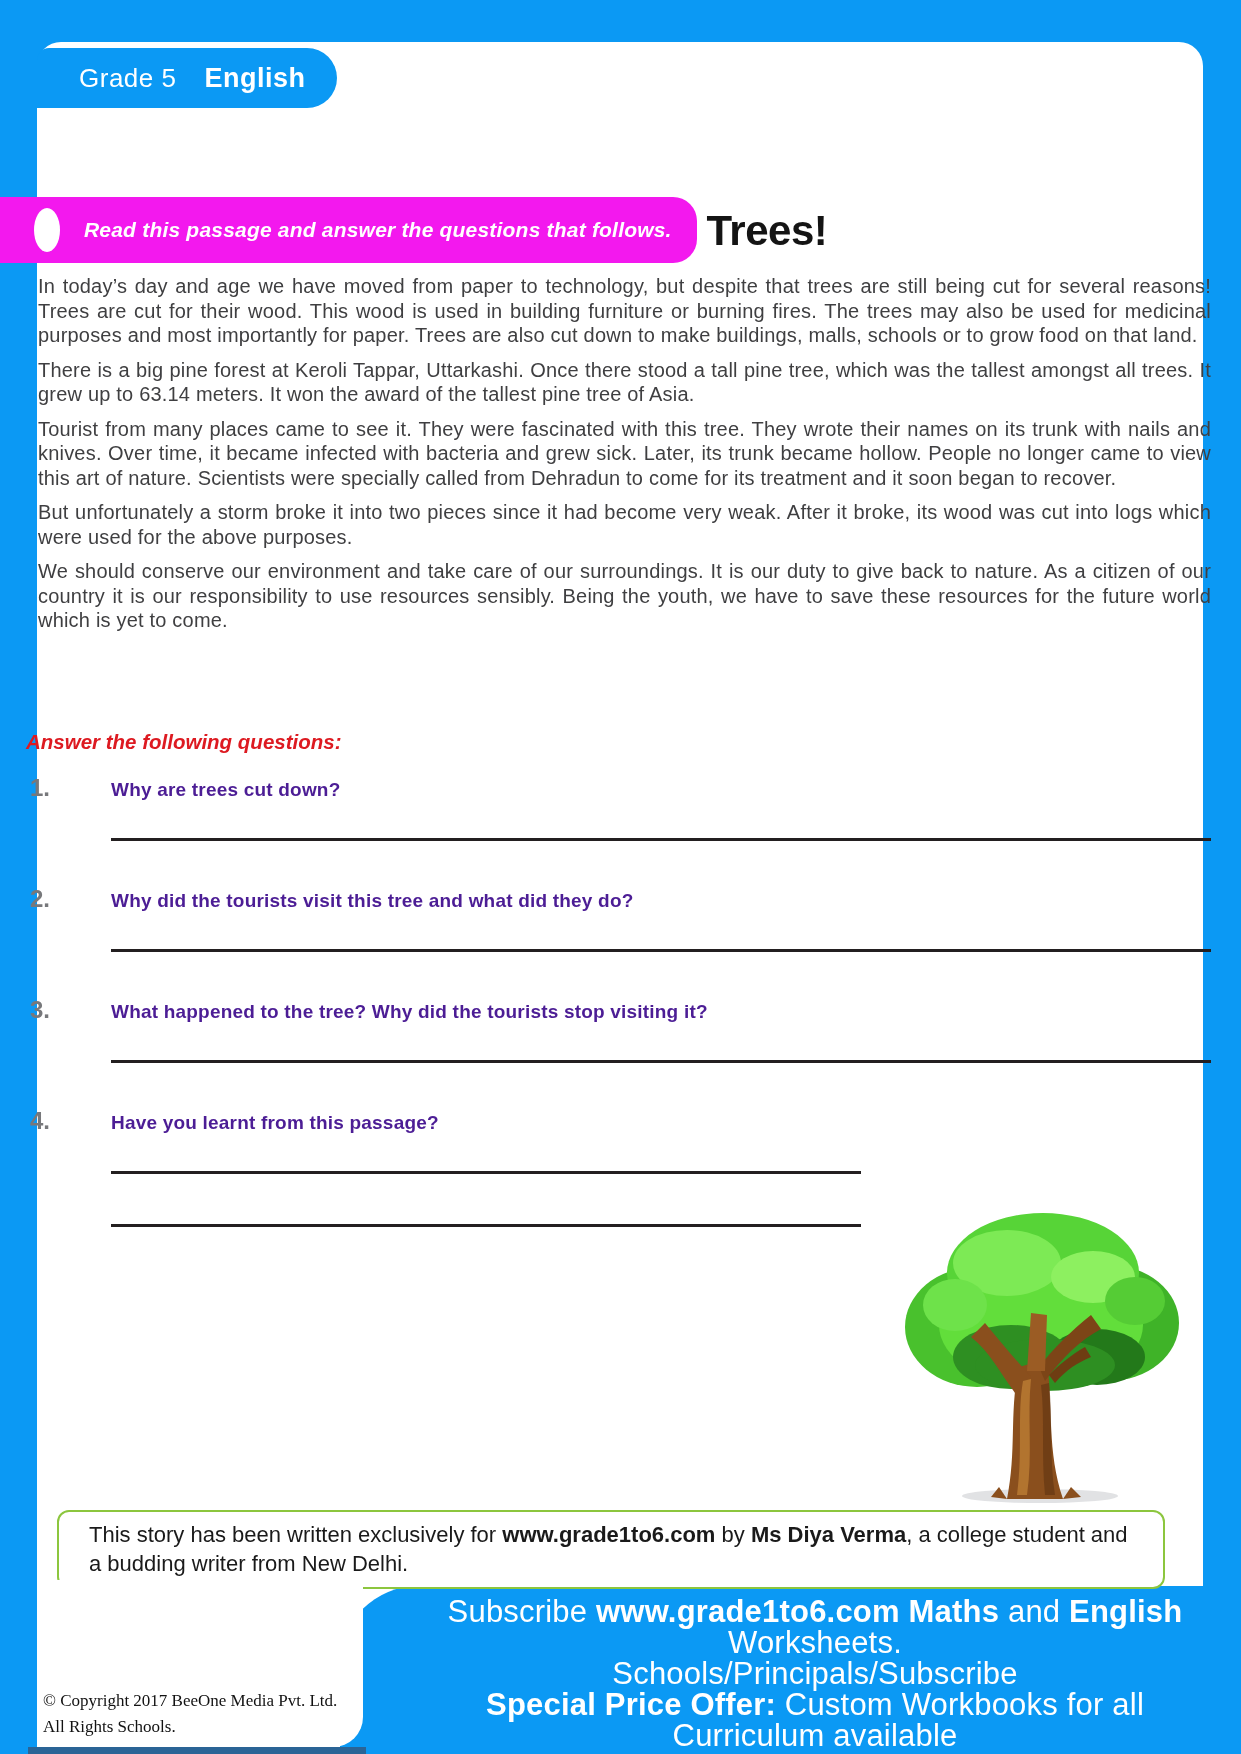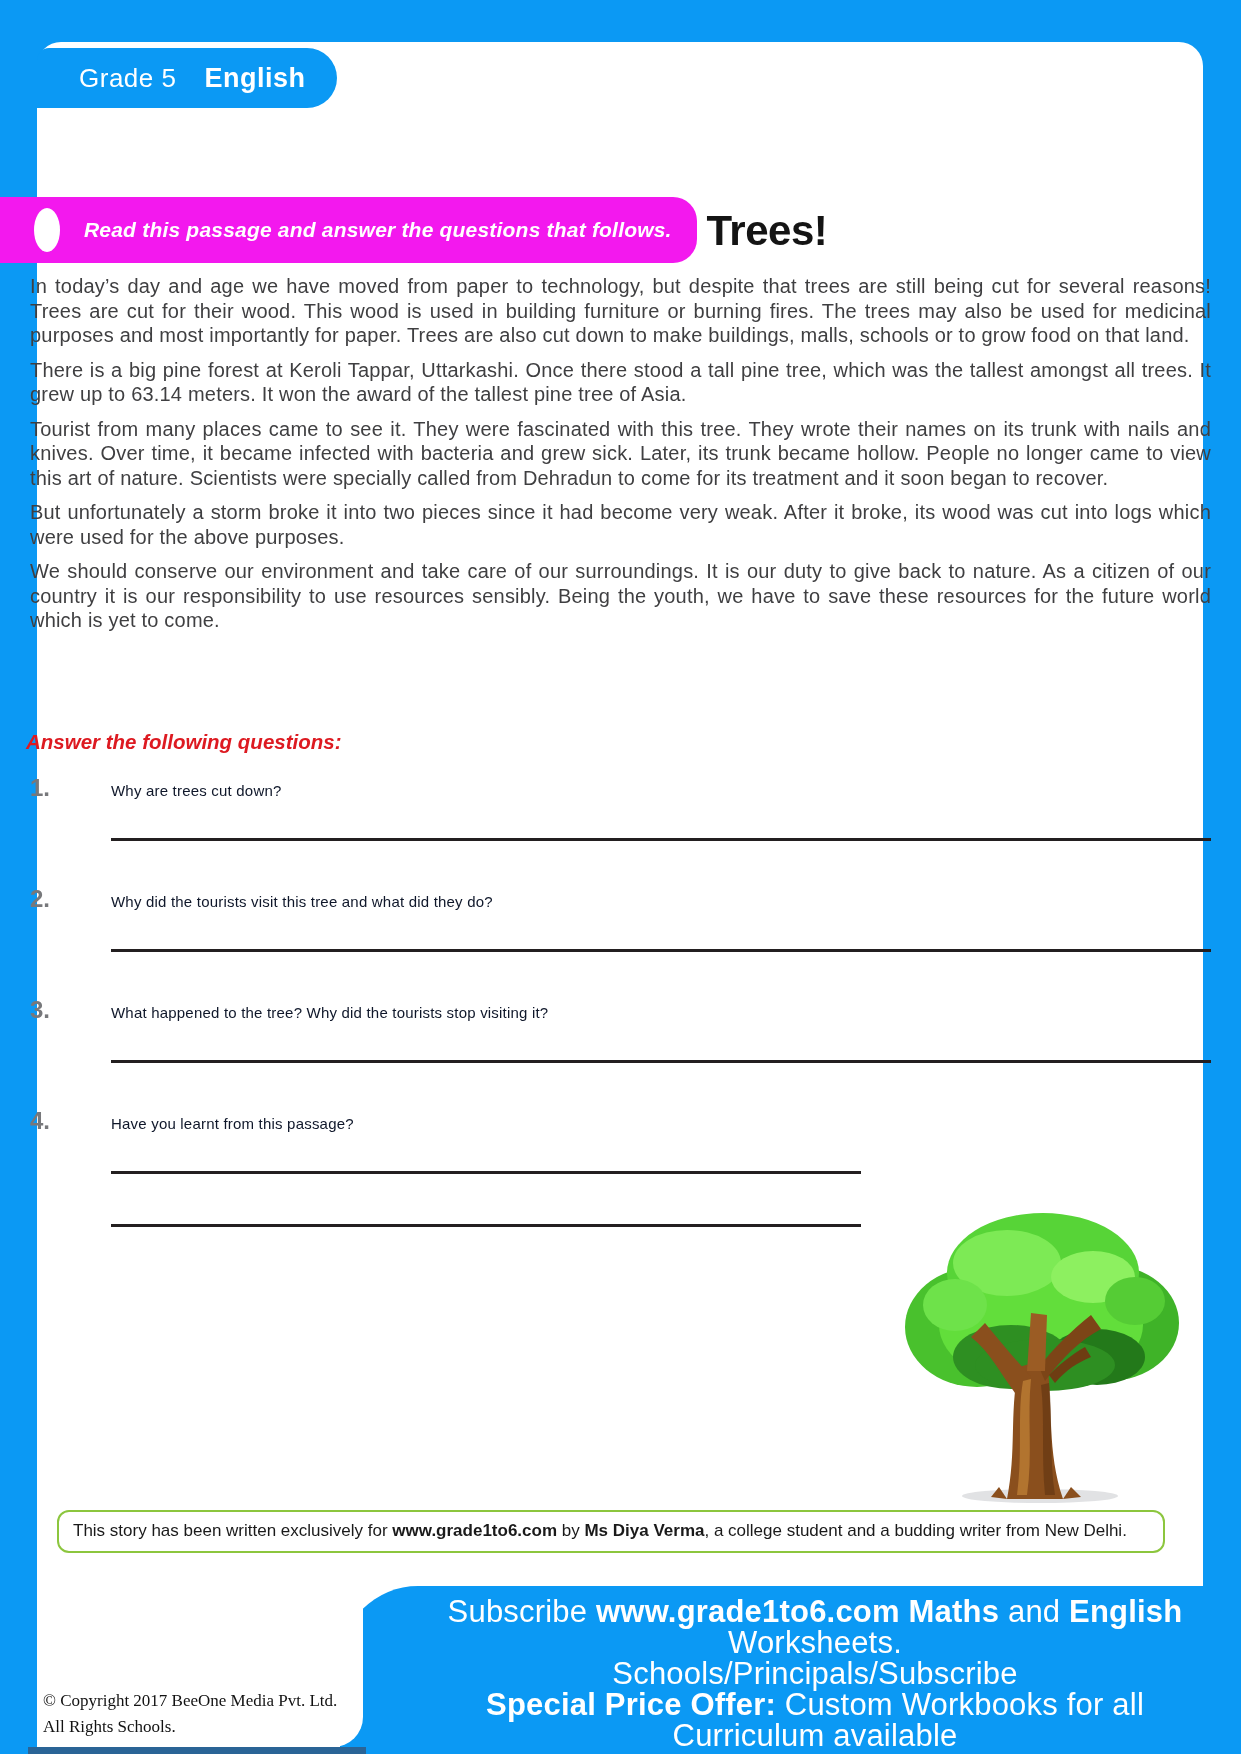--- a/index.html
+++ b/index.html
@@ -40,45 +40,45 @@
   .content{
     position:absolute; left:0; top:0; width:100%; box-sizing:border-box;
     padding:206px 30px 0 26px; z-index:2;
   }
   .title{
     text-align:center; font-size:42px; font-weight:700; color:#141414;
     letter-spacing:-0.5px; margin:0 0 18px 0; line-height:1.2;
   }
   .para{
     font-size:20px; line-height:24.5px; color:#3f3f41; text-align:justify;
-    margin:0 0 10px 4px; letter-spacing:0.2px;
+    margin:0 0 10px 12px; letter-spacing:0.2px;
   }
   .q-heading{
     color:#dd1a21; font-weight:700; font-style:italic; font-size:20.5px;
     margin:97px 0 20px 0;
   }
   .question{margin-bottom:44px;}
   .q-row{display:flex; align-items:baseline;}
   .q-num{
     width:85px; flex:0 0 85px; font-size:24px; font-weight:700; color:#77787b;
     padding-left:4px; box-sizing:border-box;
   }
-  .q-text{font-size:15px; font-weight:400; color:#0f172a; letter-spacing:0.2px;}
+  .q-text{font-size:19px; font-weight:700; color:#4c1d95; letter-spacing:0.2px;}
   .answer-line{
     margin-left:85px; margin-top:36px; border-bottom:3px solid #231f20; height:0;
   }
   .answer-line.short{width:750px;}
   .answer-line.second{margin-top:50px;}
   
   .tree{position:absolute; left:895px; top:1205px; width:290px; height:300px; z-index:2;}
   
   .note{
     position:absolute; left:57px; top:1510px; width:1108px; box-sizing:border-box;
     border:2px solid #8cc63e; border-radius:12px; background:#fff;
-    padding:8px 14px; font-size:17px; line-height:1.34; color:#1a1a1a; z-index:3;
+    padding:8px 30px; font-size:22px; line-height:1.34; color:#1a1a1a; z-index:3;
   }
   .note b{font-weight:700;}
   
   .footer-blue{
     position:absolute; left:340px; top:1586px; right:0; bottom:0;
     background:#0b99f4; border-top-left-radius:78px; z-index:2;
   }
   .copy-block{
     position:absolute; left:37px; top:1580px; width:326px; height:167px;
     background:#fff; border-bottom-right-radius:30px; z-index:3;

